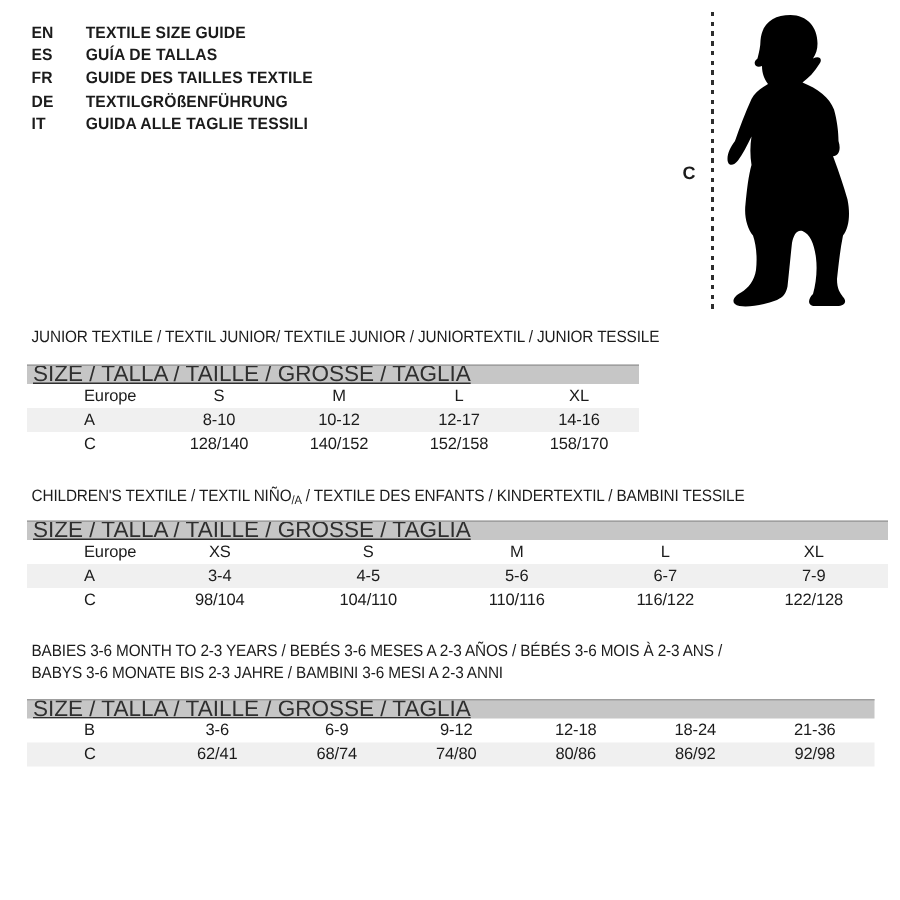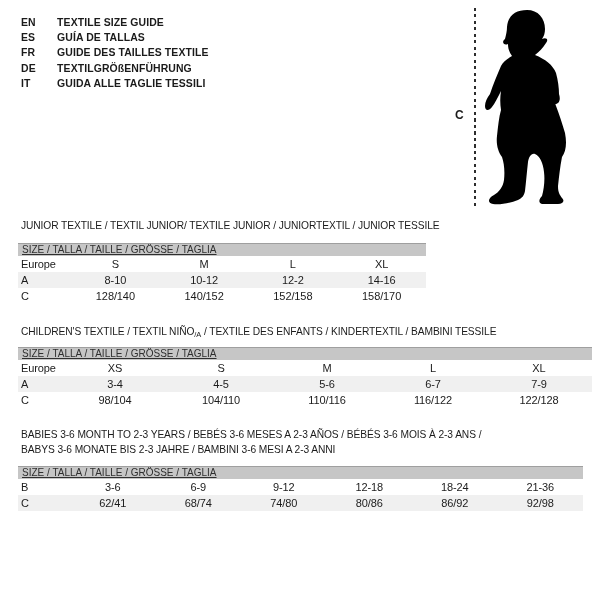--- a/index.html
+++ b/index.html
@@ -27,25 +27,25 @@
   #title-children{top:324px;}
   #title-babies{top:427px;}
   .sub{font-size:8px;vertical-align:-2px;}
 
   
   .size-table{position:absolute;left:18px;}
   #table-junior{top:243px;width:408px;}
   #table-children{top:347px;width:574px;}
   #table-babies{top:466px;width:565px;}
   .size-bar{height:13px;background:#c6c6c6;border-top:1px solid #9f9f9f;
-    font-size:10px;color:#2f2f2f;line-height:12px;padding-left:4px;box-sizing:border-box;
+    font-size:15px;color:#2f2f2f;line-height:12px;padding-left:4px;box-sizing:border-box;
     white-space:nowrap;overflow:hidden;text-decoration:underline;}
   .t-row{display:flex;height:16px;align-items:center;font-size:11px;letter-spacing:-0.1px;}
   .t-row.shaded{background:#f0f0f0;}
-  .t-label{padding-left:3px;box-sizing:border-box;}
+  .t-label{padding-left:3px;box-sizing:border-box;margin-left:35px;}
   #table-junior .t-label{width:53px;}
   #table-children .t-label{width:44px;}
   #table-babies .t-label{width:52px;}
   .t-cell{flex:1;text-align:center;}
 
   
   .footnotes{position:absolute;left:21px;top:538px;}
   .footnote{font-weight:700;font-size:11px;line-height:17.8px;letter-spacing:-0.1px;
             transform:scaleX(0.93);transform-origin:0 0;white-space:nowrap;}
 </style>
@@ -131,21 +131,21 @@
           <span class="t-label">Europe</span>
           <span class="t-cell">S</span>
           <span class="t-cell">M</span>
           <span class="t-cell">L</span>
           <span class="t-cell">XL</span>
         </div>
         <div class="t-row shaded">
           <span class="t-label">A</span>
           <span class="t-cell">8-10</span>
           <span class="t-cell">10-12</span>
-          <span class="t-cell">12-2</span>
+          <span class="t-cell">12-17</span>
           <span class="t-cell">14-16</span>
         </div>
         <div class="t-row">
           <span class="t-label">C</span>
           <span class="t-cell">128/140</span>
           <span class="t-cell">140/152</span>
           <span class="t-cell">152/158</span>
           <span class="t-cell">158/170</span>
         </div>
       </div>

